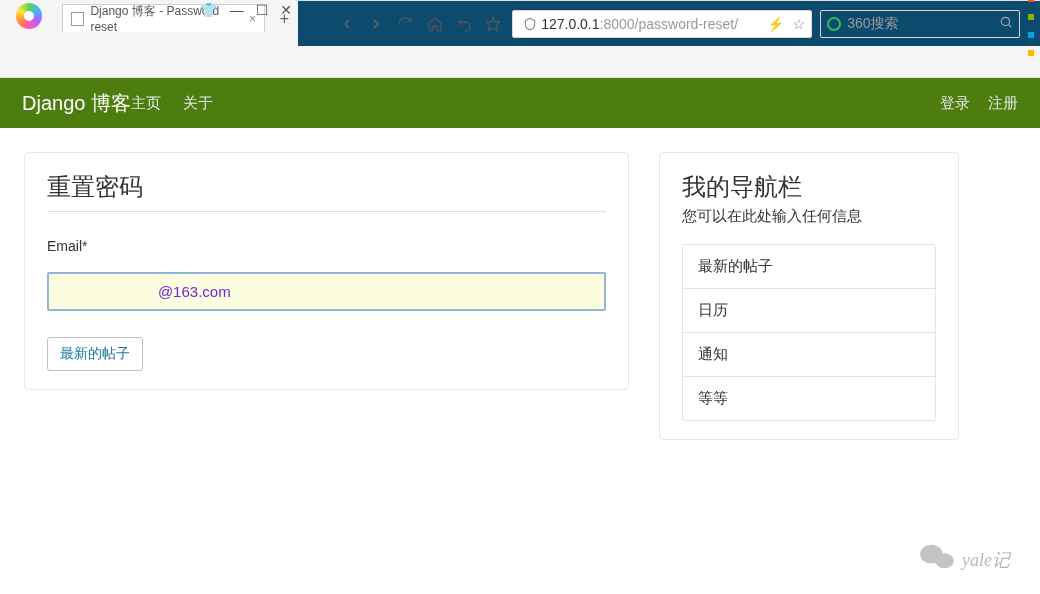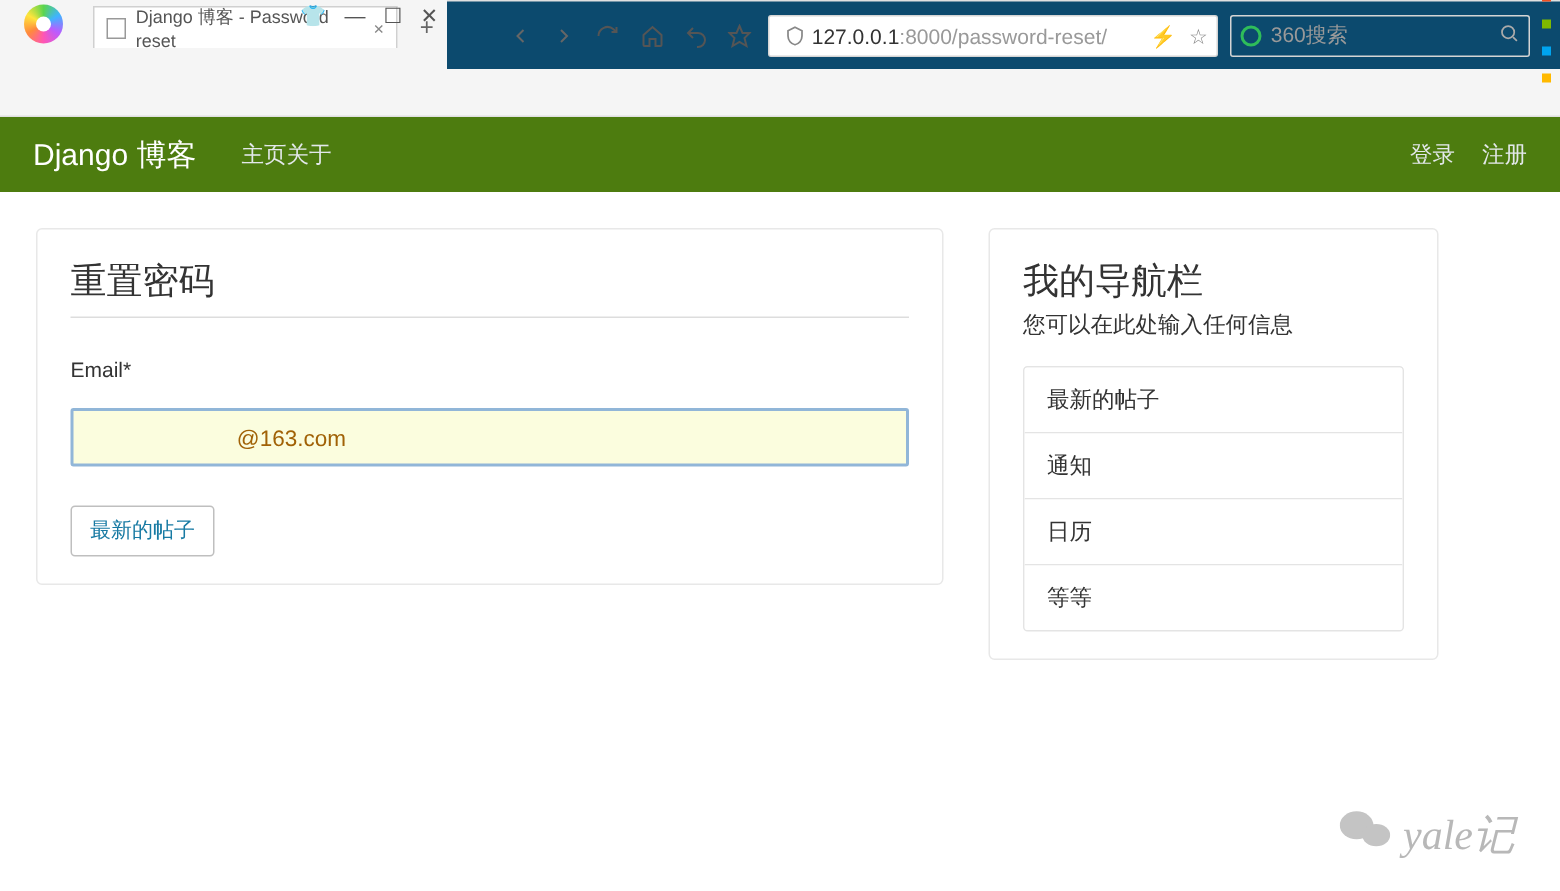--- a/index.html
+++ b/index.html
@@ -19,36 +19,36 @@
     .pad-l { margin-left:10px; }
     .addr-bar { flex:1; display:flex; align-items:center; border:1px solid #d5d5d5; border-radius:2px; padding:3px 6px; font-size:14px; background:#fff; min-width:300px; height:28px;}
     .addr-text { color:#333; }
     .addr-gray { color:#999; }
     .addr-actions { margin-left:auto; display:flex; gap:8px; color:#888; }
     .search-box { display:flex; align-items:center; border:1px solid #d5d5d5; border-radius:2px; padding:3px 6px; gap:6px; font-size:14px; color:#999; min-width:200px; height:28px;}
     .search-box .spy { margin-left:auto; }
     .right-icons { display:flex; gap:14px; align-items:center; color:#555; font-size:16px; }
     .appnav { background:#4d7c0f; height:50px; display:flex; align-items:center; padding:0 22px; color:#fff; }
     .brand { font-size:20px; font-weight:400; }
-    .nav-links { display:flex; margin-left:30px; }
+    .nav-links { display:flex; gap:22px; }
     .nav-links a, .nav-right a { color:#e3e8ea; font-size:15px; cursor:pointer; }
     .nav-right { margin-left:auto; display:flex; gap:18px; }
     .page-body { background:#fff; padding:24px; display:flex; gap:30px; align-items:flex-start; width:100%; }
     .card { border:1px solid #e8e8e8; border-radius:4px; background:#fff; padding:18px 22px; }
     .card-main { flex:1; max-width:605px; }
     .card-side { width:300px; }
     .card-title { font-size:24px; font-weight:300; color:#333; border-bottom:1px solid #ddd; padding-bottom:8px; margin-bottom:8px;}
     .side-sub { font-size:15px; color:#333; margin:4px 0 18px; }
     .form-label { font-size:14px; color:#333; margin:26px 0 18px; display:block; font-weight:500;}
-    .form-input { width:100%; border:2px solid #91b6d8; background:#fbfdde; padding:9px 10px; font-size:15px; color:#a16207; border-radius:2px; outline:none; }
+    .form-input { width:100%; border:2px solid #91b6d8; background:#fbfdde; padding:9px 10px; font-size:15px; color:#6d28d9; border-radius:2px; outline:none; }
     .btn-outline { display:inline-block; border:1px solid #bfbfbf; color:#177aa3; background:#fff; padding:7px 12px; font-size:14px; cursor:pointer; border-radius:3px; margin-top:26px; }
     .list-group { border:1px solid #e4e4e4; border-radius:3px; overflow:hidden; }
     .list-group-item { padding:12px 15px; font-size:15px; color:#333; border-bottom:1px solid #e4e4e4; cursor:pointer; background:#fff; }
     .list-group-item:last-child { border-bottom:none; }
-    .watermark { position:absolute; bottom:18px; right:30px; color:#b8b8b8; display:flex; gap:8px; align-items:center; font-style:italic; font-size:28px; font-family:"Brush Script MT","Segoe Script",cursive; }
+    .watermark { position:absolute; bottom:18px; right:30px; color:#b8b8b8; display:flex; gap:8px; align-items:center; font-style:italic; font-size:18px; font-family:"Brush Script MT","Segoe Script",cursive; }
     .swirl { background:conic-gradient(#5bd54e,#3fb4ff,#ba5cff,#ff56b4,#ff8a3c,#ffe53c,#5bd54e); border-radius:50%; width:26px; height:26px; position:relative; }
     .swirl:after { content:""; position:absolute; inset:8px; background:#fff; border-radius:50%; }
     .o360 { width:14px; height:14px; border:2px solid #2fbd5a; border-radius:50%; display:inline-block; }
     .msft span{ display:inline-block; width:6px; height:6px; }
   </style>
 </head>
 <body>
 
 <div class="browser-chrome">
   <div class="tab-bar">
@@ -161,22 +161,22 @@
     <div class="card-title">重置密码</div>
     <label class="form-label">Email*</label>
     <input class="form-input" type="text" value="⠀⠀⠀⠀⠀⠀⠀⠀⠀@163.com" style="">
     <button class="btn-outline">最新的帖子</button>
   </div>
   <div class="card card-side">
     <div class="card-title" style="border-bottom:none;padding-bottom:0;margin-bottom:0">我的导航栏</div>
     <div class="side-sub">您可以在此处输入任何信息</div>
     <div class="list-group">
       <div class="list-group-item">最新的帖子</div>
+      <div class="list-group-item">日历</div>
       <div class="list-group-item">通知</div>
-      <div class="list-group-item">日历</div>
       <div class="list-group-item">等等</div>
     </div>
   </div>
 </div>
 
 <div class="watermark">
   <span>
     <svg width="34" height="28" viewBox="0 0 36 30" fill="#c4c4c4">
         <ellipse cx="12" cy="12" rx="12" ry="10"></ellipse>
         <ellipse cx="26" cy="19" rx="10" ry="8"></ellipse>

